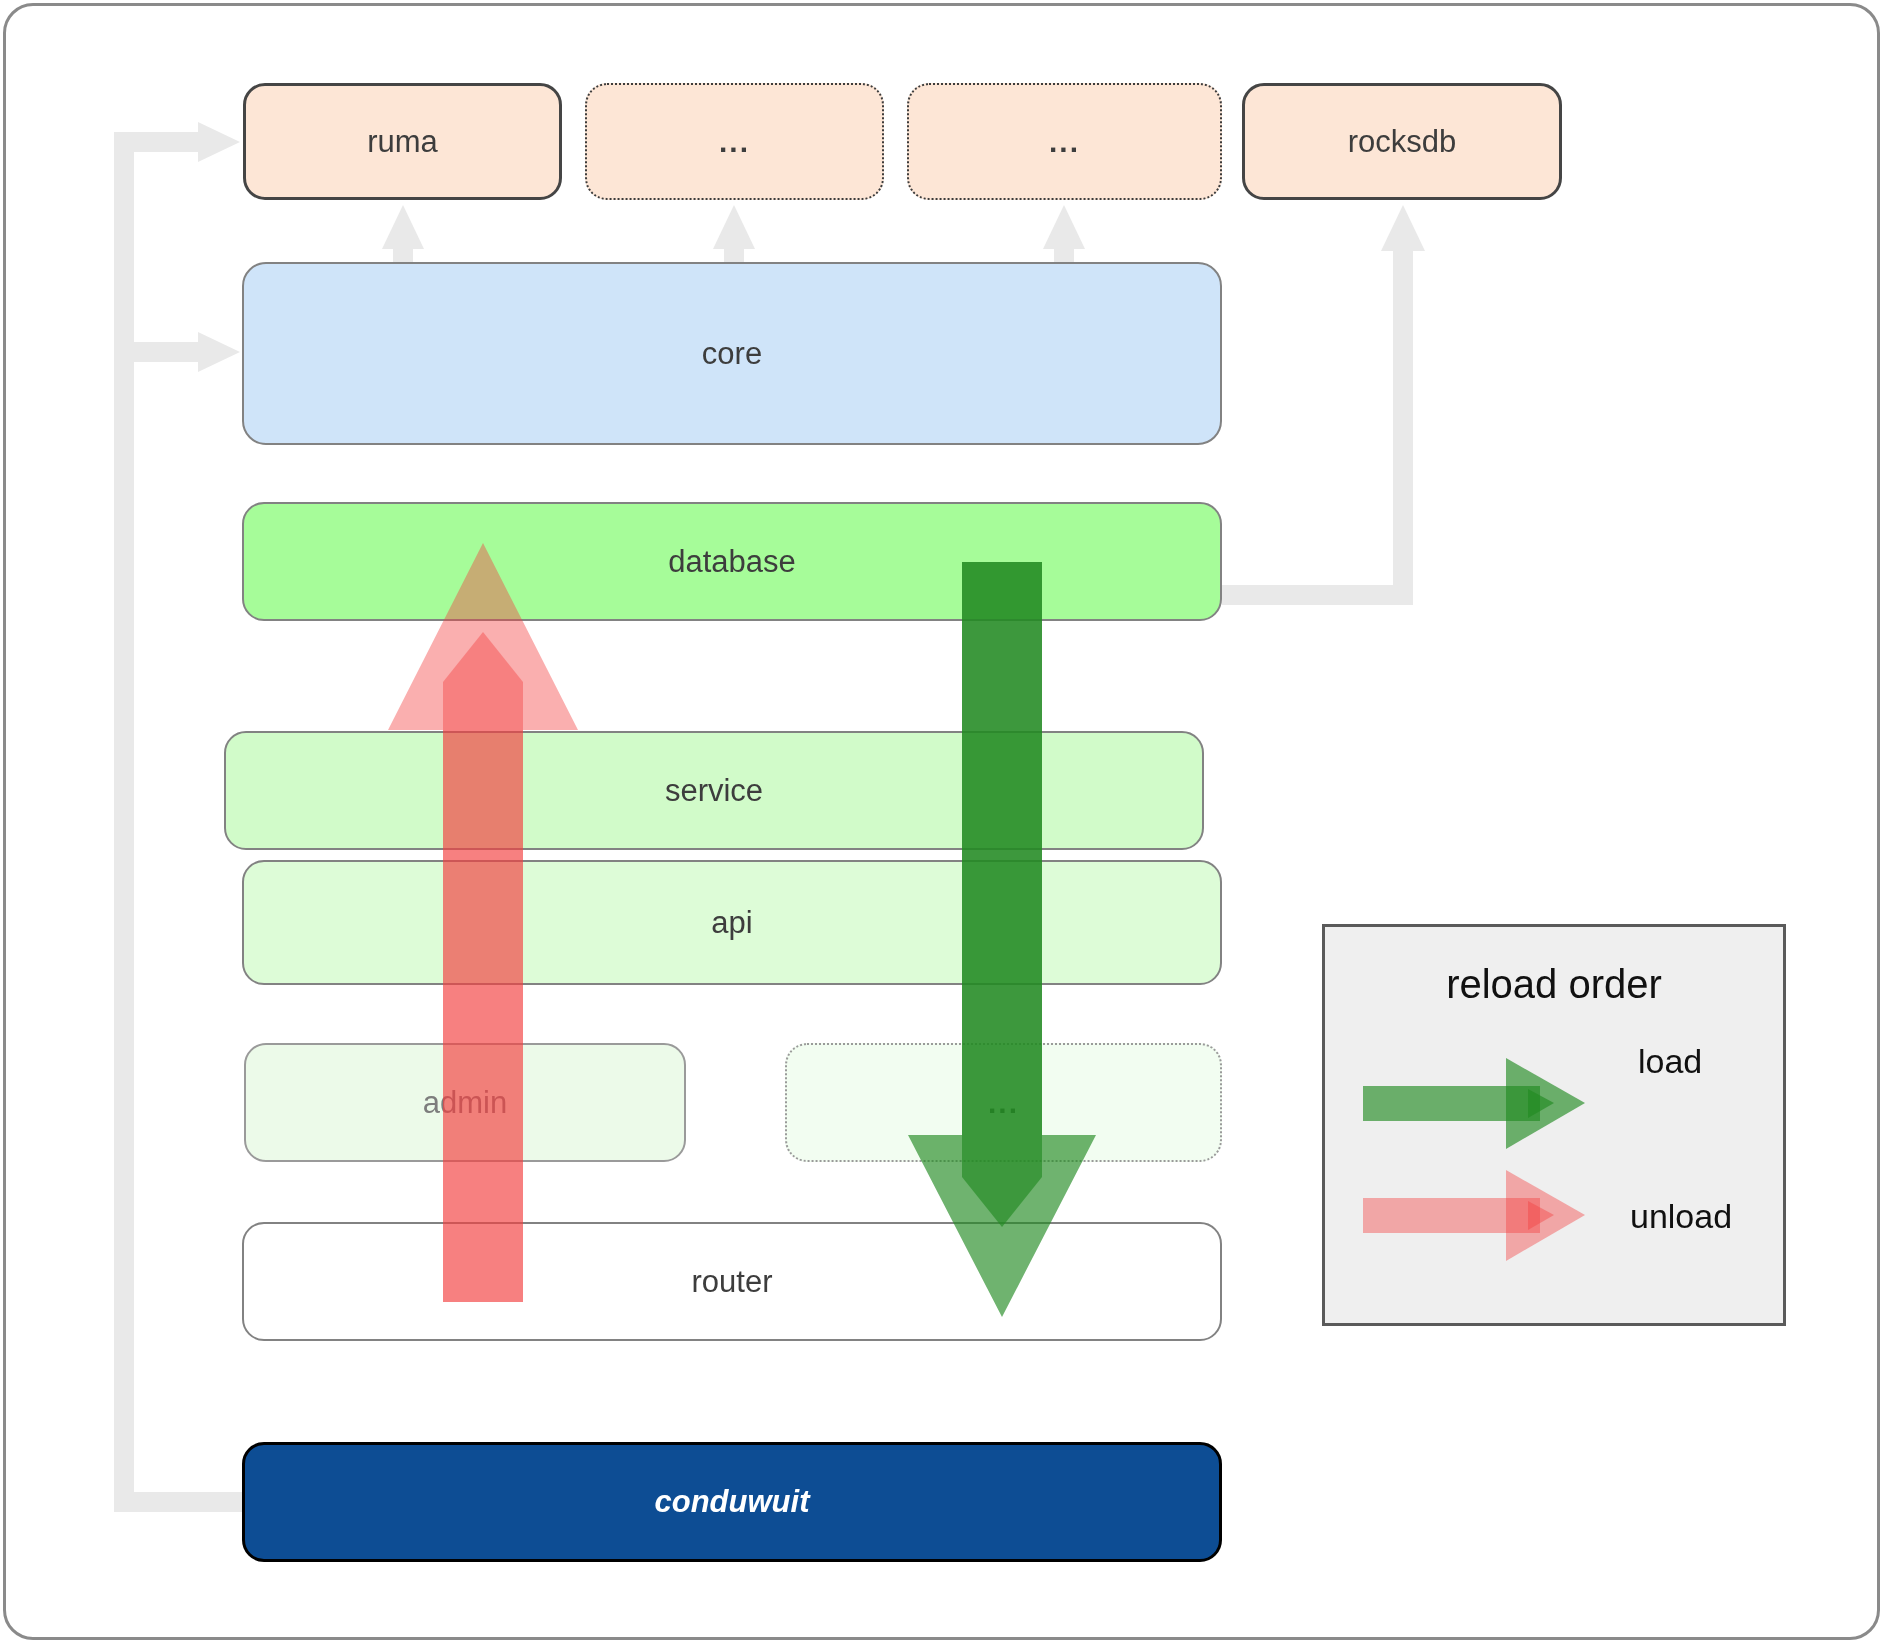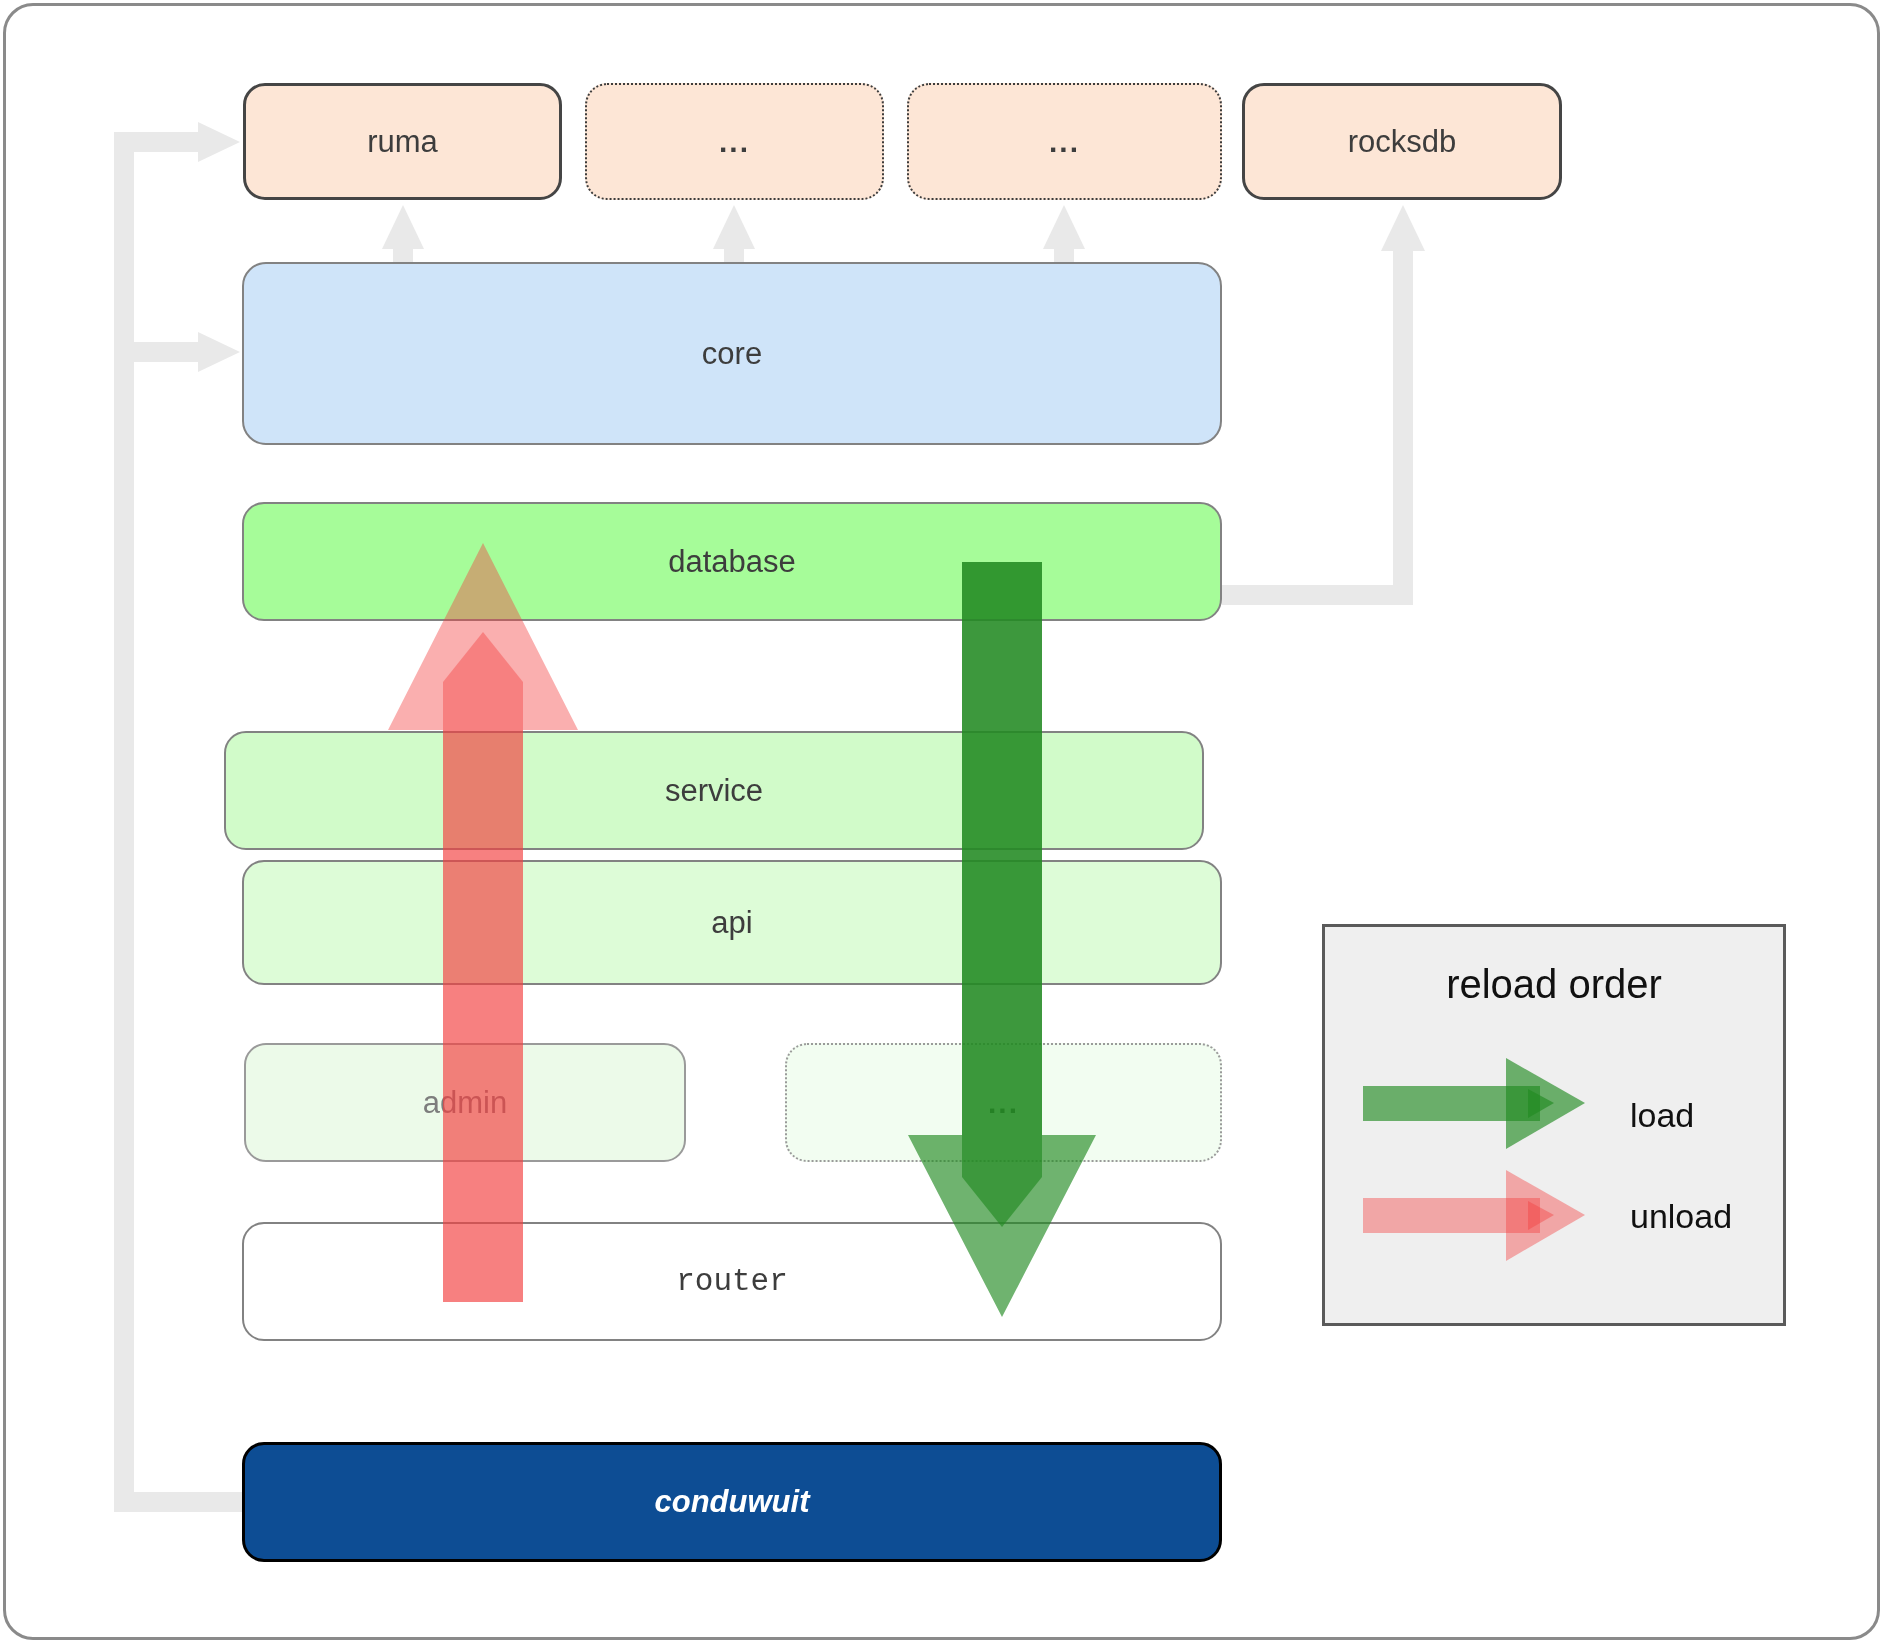--- a/index.html
+++ b/index.html
@@ -23,30 +23,30 @@
   #dots-top-1{left:585px;top:83px;width:299px;height:117px;background:var(--c-peach-fill);border:2px dotted var(--c-dotted-border);}
   #dots-top-2{left:907px;top:83px;width:315px;height:117px;background:var(--c-peach-fill);border:2px dotted var(--c-dotted-border);}
   #rocksdb   {left:1242px;top:83px;width:320px;height:117px;background:var(--c-peach-fill);border:3px solid var(--c-peach-border);}
   
   #core      {left:242px;top:262px;width:980px;height:183px;background:var(--c-core-fill);border:2px solid var(--c-row-border);border-radius:24px;}
   #database  {left:242px;top:502px;width:980px;height:119px;background:var(--c-db-fill);border:2px solid var(--c-row-border);}
   #service   {left:224px;top:683px;width:980px;height:119px;background:var(--c-service-fill);border:2px solid var(--c-row-border);margin-top:48px;}
   #api       {left:242px;top:860px;width:980px;height:125px;background:var(--c-api-fill);border:2px solid var(--c-row-border);}
   #admin     {left:244px;top:1043px;width:442px;height:119px;background:var(--c-admin-fill);border:2px solid var(--c-admin-border);color:var(--c-admin-text);}
   #dots-admin{left:785px;top:1043px;width:437px;height:119px;background:var(--c-dots-admin-fill);border:2px dotted var(--c-admin-border);}
-  #router    {left:242px;top:1222px;width:980px;height:119px;background:var(--c-router-fill);border:2px solid var(--c-row-border);font-family:Liberation Mono, monospace;}
+  #router    {left:242px;top:1222px;width:980px;height:119px;background:var(--c-router-fill);border:2px solid var(--c-row-border);}
   #conduwuit {left:242px;top:1442px;width:980px;height:120px;background:var(--c-conduwuit-fill);border:3px solid var(--c-conduwuit-border);
               color:#fff;font-weight:600;font-style:italic;}
   
   #legend{position:absolute;left:1322px;top:924px;width:464px;height:402px;background:var(--c-legend-fill);
           border:3px solid var(--c-legend-border);box-sizing:border-box;z-index:2;}
   #legend-title{position:absolute;left:1322px;top:962px;width:464px;text-align:center;font-size:40px;
                 font-weight:500;color:#111;z-index:2;}
   .legend-label{position:absolute;left:1630px;width:220px;font-size:34px;color:#111;z-index:2;}
-  #legend-load-label{top:1096px;}
+  #legend-load-label{top:1042px;margin-left:8px;}
   #legend-unload-label{top:1197px;}
 </style>
 </head>
 <body>
 
 <div id="stage">
 
   <div id="frame"></div>
 
   <svg id="connector-layer" class="layer">

